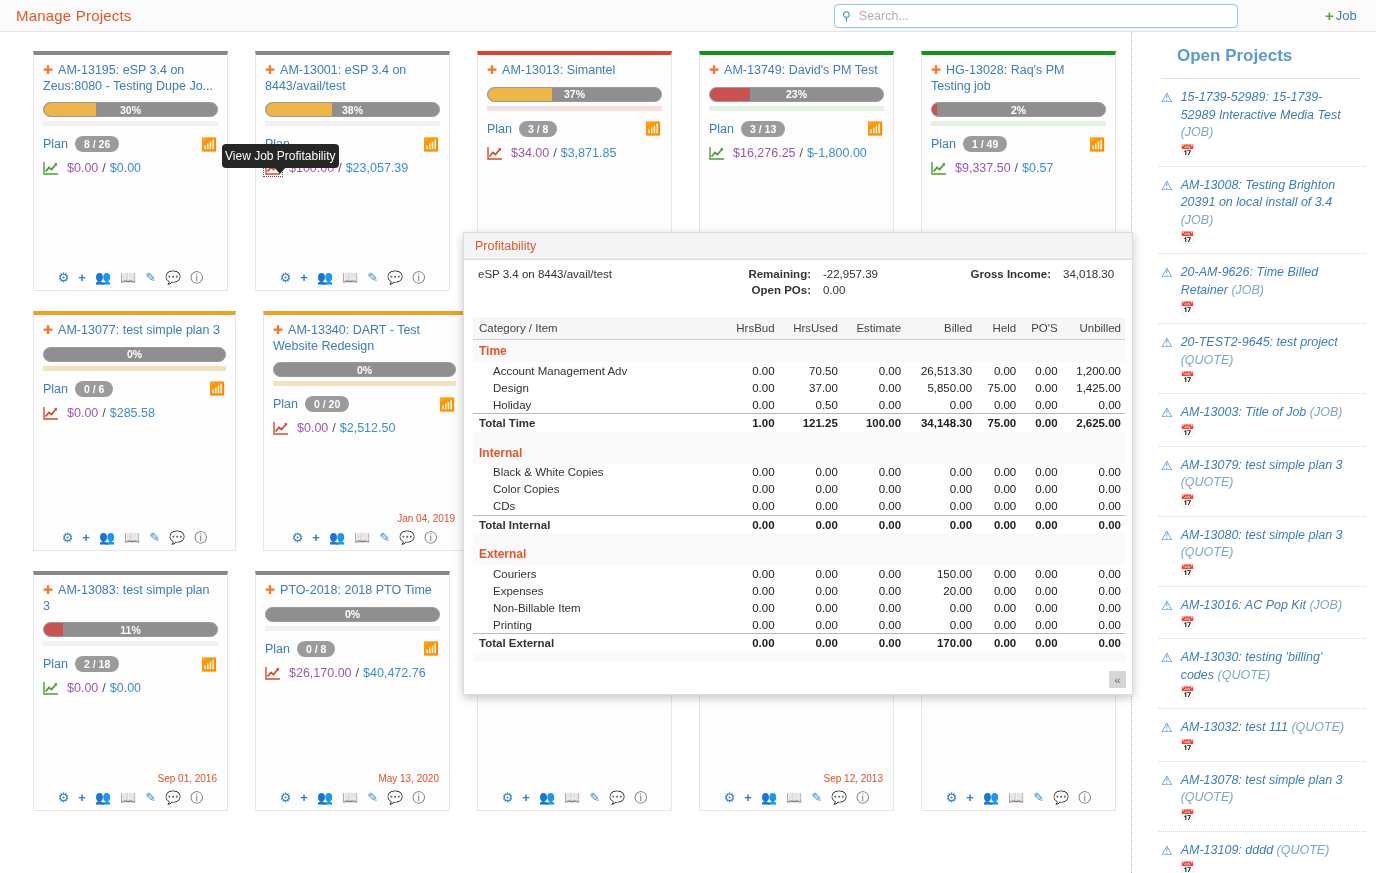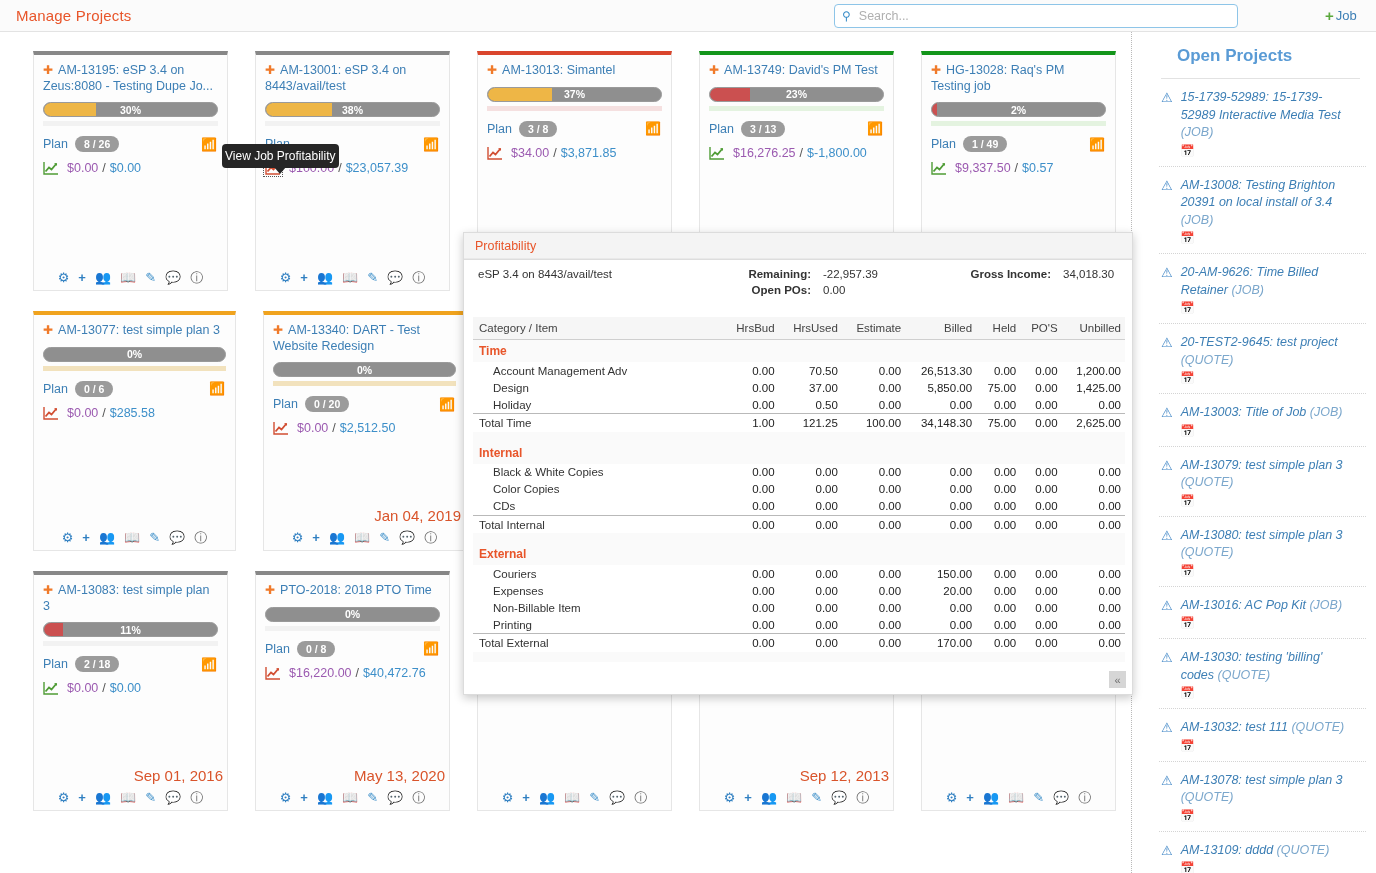--- a/index.html
+++ b/index.html
@@ -79,22 +79,22 @@
     background:#9b9b9b; color:#fff; font-size:10.5px; font-weight:bold;
     border-radius:9px; padding:2px 9px;
   }
   .rss { margin-left:auto; color:#3d8fc9; font-size:13px; }
   .money-row { display:flex; align-items:center; padding:9px 9px 0 9px; font-size:12.5px; }
   .chart-ic { width:16px; height:14px; margin-right:8px; flex:none; }
   .m1 { color:#9b5ab0; }
   .msep { color:#555; margin:0 4px; }
   .m2 { color:#3d8fc9; }
   .due {
-    position:absolute; right:4px; bottom:26px;
-    color:#d9542b; font-size:15px;
+    position:absolute; right:10px; bottom:26px;
+    color:#d9542b; font-size:10px;
   }
   .card-icons {
     position:absolute; left:0; right:0; bottom:6px;
     display:flex; justify-content:center; gap:9px; align-items:center;
   }
   .card-icons span { font-size:13px; line-height:1; }
   .ic-gear { color:#2f7fc1; }
   .ic-plus { color:#2f7fc1; font-weight:bold; }
   .ic-users { color:#2f7fc1; }
   .ic-book { color:#a05cc0; }
@@ -145,21 +145,21 @@
   }
   table.profit th.c0 { text-align:left; padding-left:6px; }
   table.profit th.num { text-align:right; }
   table.profit td { padding:2.5px 4px; }
   table.profit td.c0 { text-align:left; padding-left:20px; color:#333; }
   table.profit td.num { text-align:right; color:#222; }
   tr.grouphdr td {
     color:#e8552a; font-weight:bold; padding:4px 6px; font-size:12px;
     background:#fafafa;
   }
-  tr.totalrow td { font-weight:normal; border-top:1px solid #b9b9b9; padding-top:3px; }
+  tr.totalrow td { font-weight:bold; border-top:1px solid #b9b9b9; padding-top:3px; }
   tr.totalrow td.c0 { padding-left:6px; }
   tr.spacer td { height:10px; background:#fafafa; }
   .collapse-btn {
     position:absolute; right:6px; bottom:6px; width:17px; height:17px;
     background:#d6d6d6; color:#6f6f6f; font-size:11px;
     display:flex; align-items:center; justify-content:center; cursor:pointer;
   }
 
   
   .sidebar {
@@ -475,21 +475,21 @@
           <span class="plan-label">Plan</span>
           <span class="plan-badge">0 / 8</span>
           <span class="rss">📶</span>
         </div>
         <div class="money-row">
           <svg class="chart-ic" viewBox="0 0 16 14">
             <path d="M1 1 L1 13 L15 13" stroke="#d14e32" stroke-width="1.4" fill="none"></path>
             <path d="M2.5 10.5 L6 6.5 L8.5 8.5 L13.5 2.5" stroke="#d14e32" stroke-width="1.8" fill="none"></path>
             <path d="M11 2.2 L14 2.2 L14 5" fill="#d14e32"></path>
           </svg>
-          <span class="m1">$16,220.00</span>
+          <span class="m1">$26,170.00</span>
           <span class="msep">/</span>
           <span class="m2">$40,472.76</span>
         </div>
         <div class="due">May 13, 2020</div>
         <div class="card-icons">
           <span class="ic-gear">⚙</span>
           <span class="ic-plus">+</span>
           <span class="ic-users">👥</span>
           <span class="ic-book">📖</span>
           <span class="ic-edit">✎</span>

